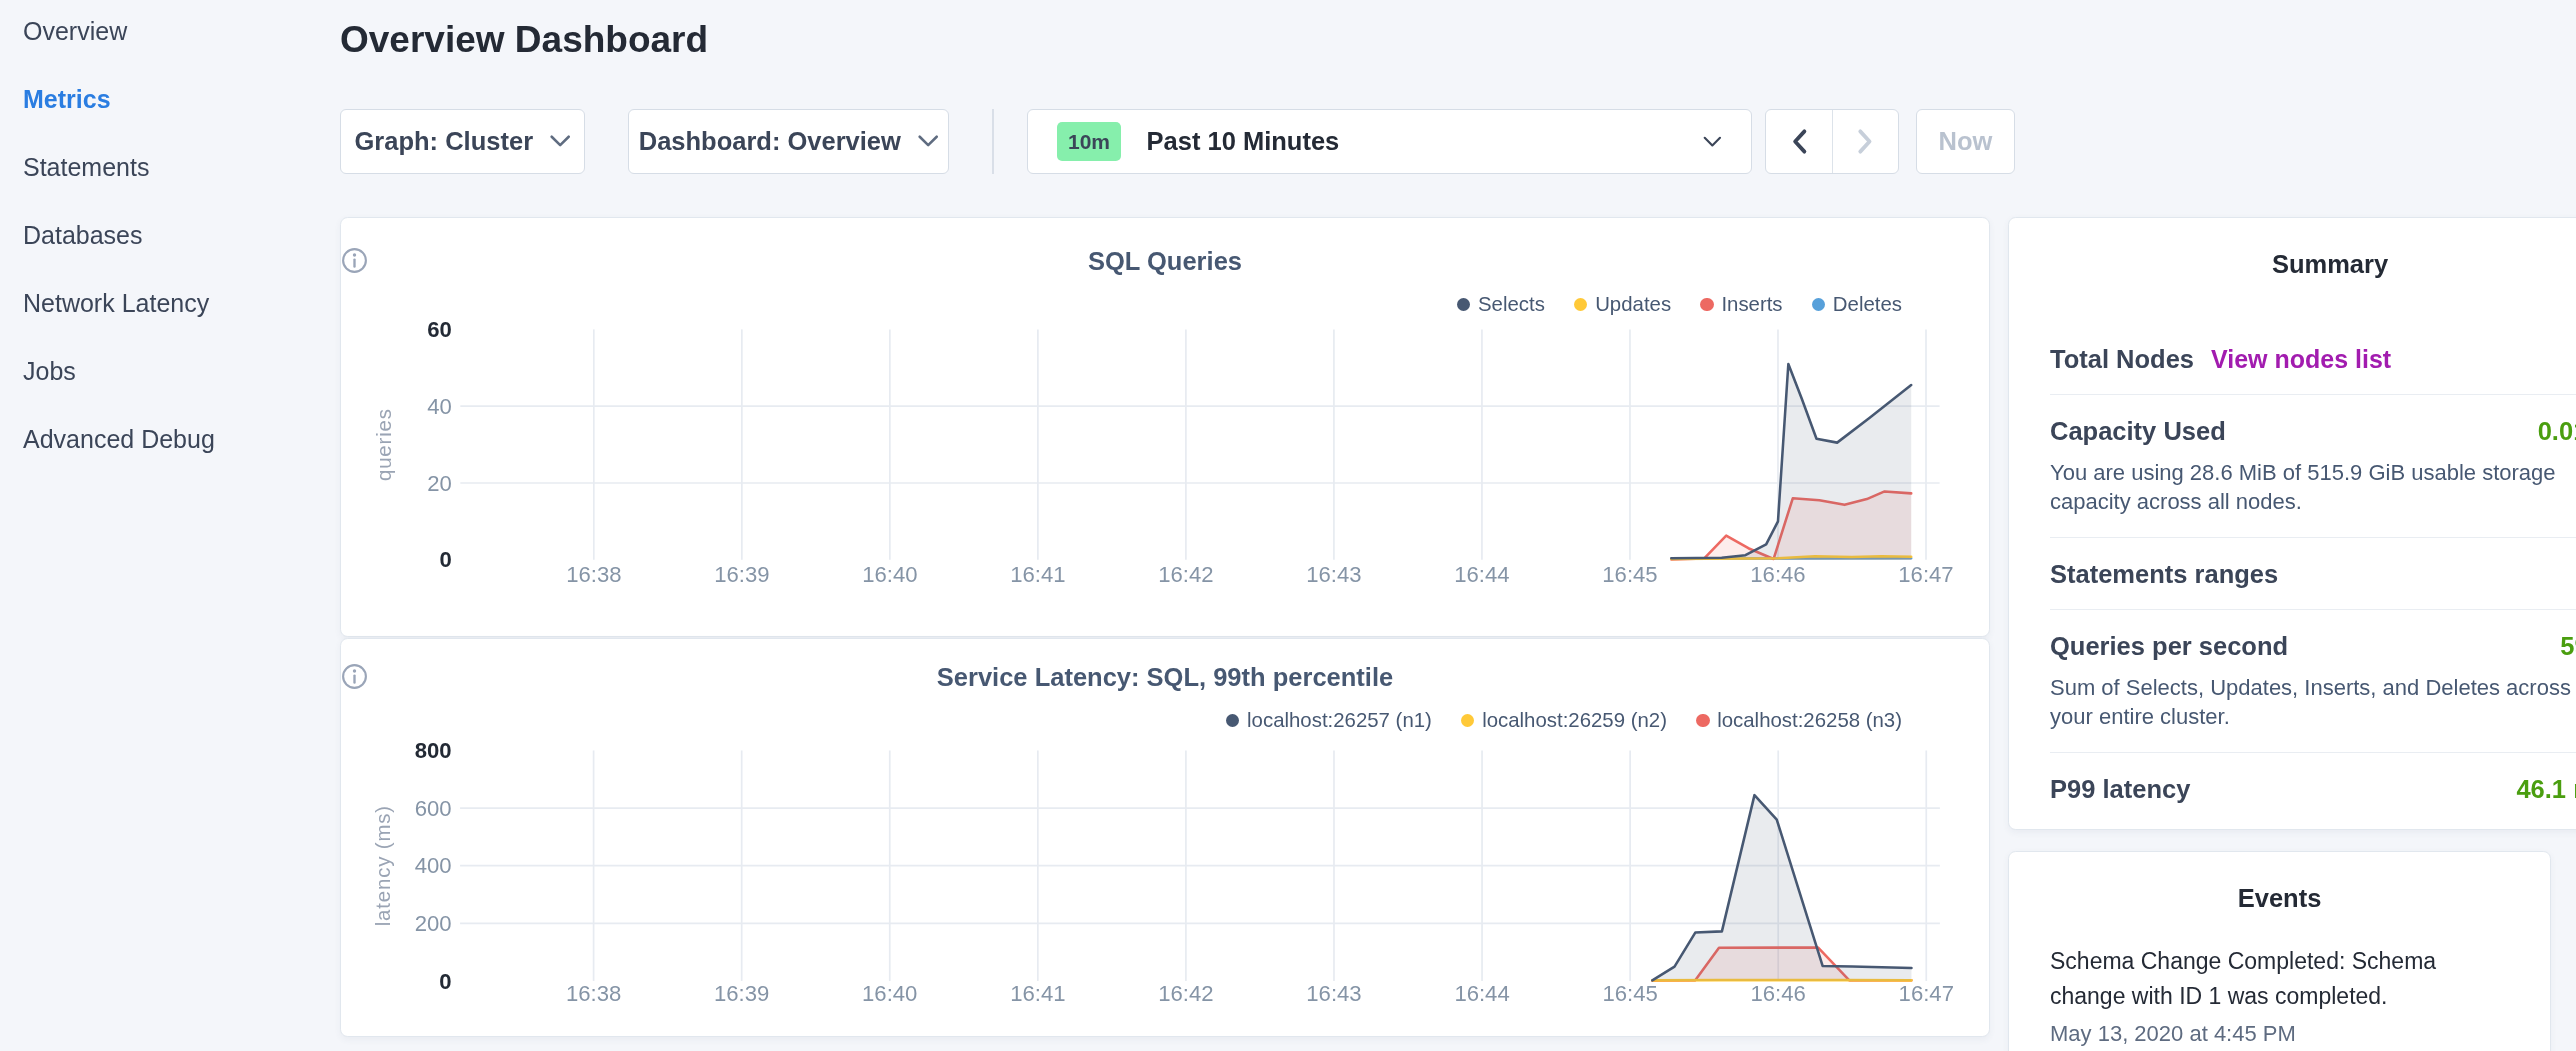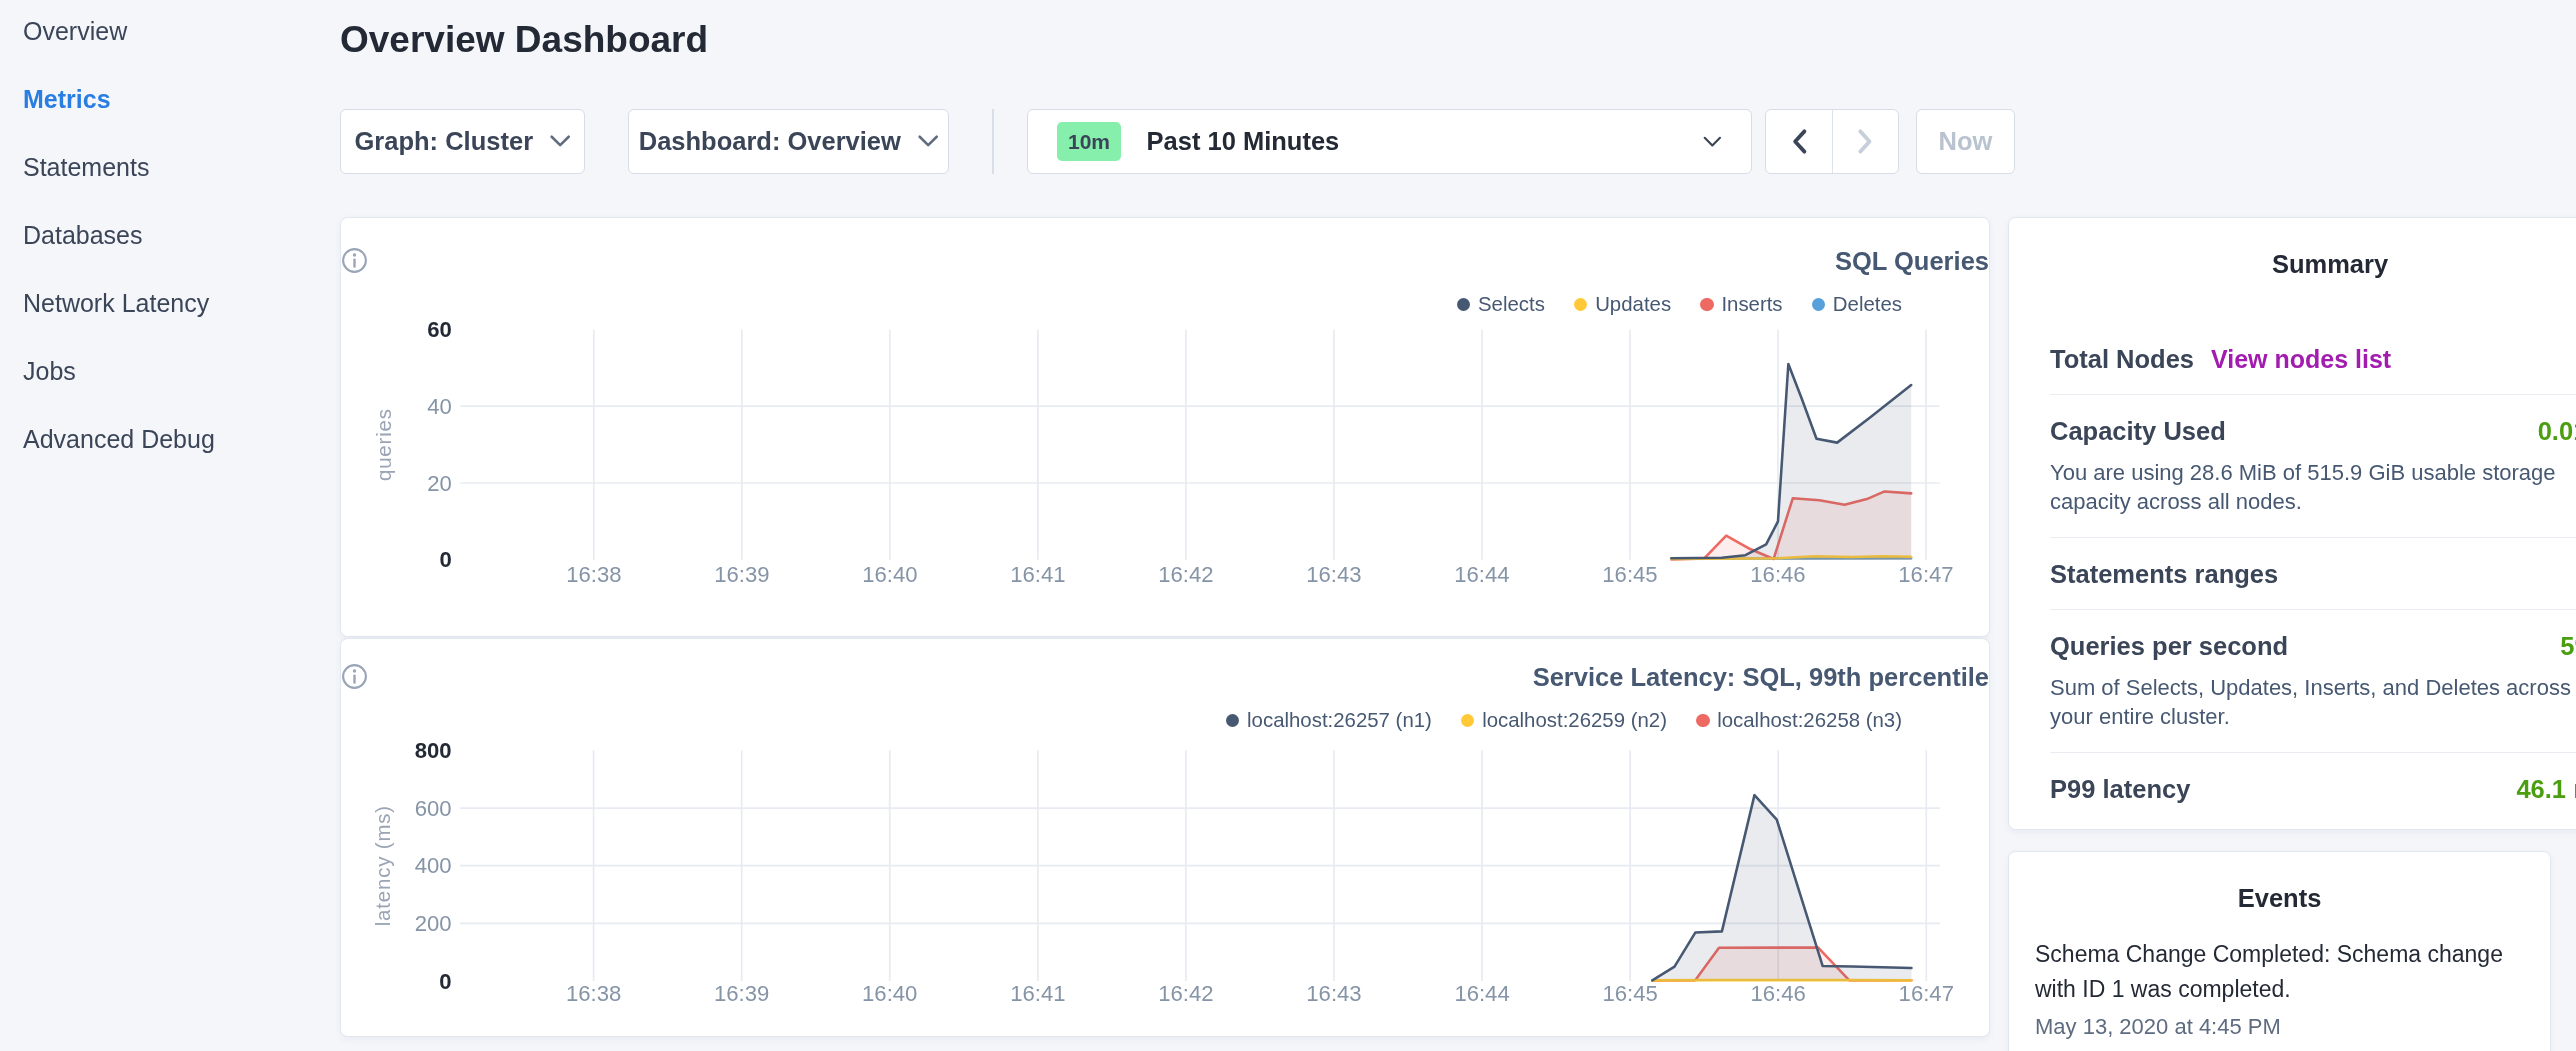--- a/index.html
+++ b/index.html
@@ -29,39 +29,39 @@
   .arrow-half { width:50%; height:100%; display:flex; align-items:center; justify-content:center; }
   .arrow-half + .arrow-half { border-left:1.7px solid #dde3ea; }
   .nowbtn { left:1916px; width:99px; font-size:25.5px; font-weight:700; color:#b9c2cf;text-align:center; }
   
   .card { position:absolute; background:#fff; border:0.9px solid #e1e7ee; border-radius:7.7px; box-shadow:0 2.6px 6.8px rgba(69,91,122,.06); }
   #chart-card-0 { left:340px; top:217px; width:1650px; height:420px; }
   #chart-card-1 { left:340px; top:638px; width:1650px; height:399px; }
   #summary-card { left:2008px; top:217px; width:644px; height:613px; }
   #events-card  { left:2008px; top:851px; width:543px; height:255px; }
   .chart-card svg { position:absolute; left:0; top:0; }
-  .chart-title { position:absolute; left:0; width:100%; display:flex; align-items:center; justify-content:flex-end; gap:12px; font-size:25.5px; font-weight:700; color:#475872; }
+  .chart-title { position:absolute; left:0; width:100%; display:flex; align-items:center; justify-content:center; gap:12px; font-size:25.5px; font-weight:700; color:#475872; }
   #chart-card-0 .chart-title { top:29px; }
   #chart-card-1 .chart-title { top:24px; }
   .legend { position:absolute; right:87px; display:flex; gap:29px; align-items:center; }
   #chart-card-0 .legend { top:75px; }
   #chart-card-1 .legend { top:70px; }
   .legend-item { display:flex; align-items:center; gap:7.7px; font-size:20.4px; color:#475872; cursor:pointer; }
   .legend-dot { width:13.6px; height:13.6px; border-radius:50%; }
   
   .card-title { text-align:center; font-size:25.5px; font-weight:700; color:#242a35; margin-top:32px; }
   .srows { padding:0 41px; margin-top:44px; }
   .srow { padding:22px 0 20.4px; }
   .srow + .srow { border-top:0.9px solid #e9edf2; }
   .srow-head { display:flex; align-items:baseline; }
   .srow-label { font-size:25.5px; font-weight:700; color:#3b4558; }
   .srow-link { margin-left:17px; font-size:25px; font-weight:600; color:#a21caf; cursor:pointer; }
   .srow-value { margin-left:auto; font-size:25.5px; font-weight:700; color:#4a9e0f; }
   .srow-desc { margin-top:12px; font-size:22px; line-height:29px; color:#475872; }
-  .events-list { padding:0 26px; margin-top:24px; }
+  .events-list { padding:0 41px; margin-top:31px; }
   .event-item { }
   .event-text { font-size:23px; line-height:35px; color:#242a35; }
   .event-time { margin-top:6.8px; font-size:22px; color:#5e6b80; }
 </style>
 </head>
 <body>
 
 <nav class="sidebar" id="sidebar">
     <div class="nav-item">Overview</div>
     <div class="nav-item active">Metrics</div>

